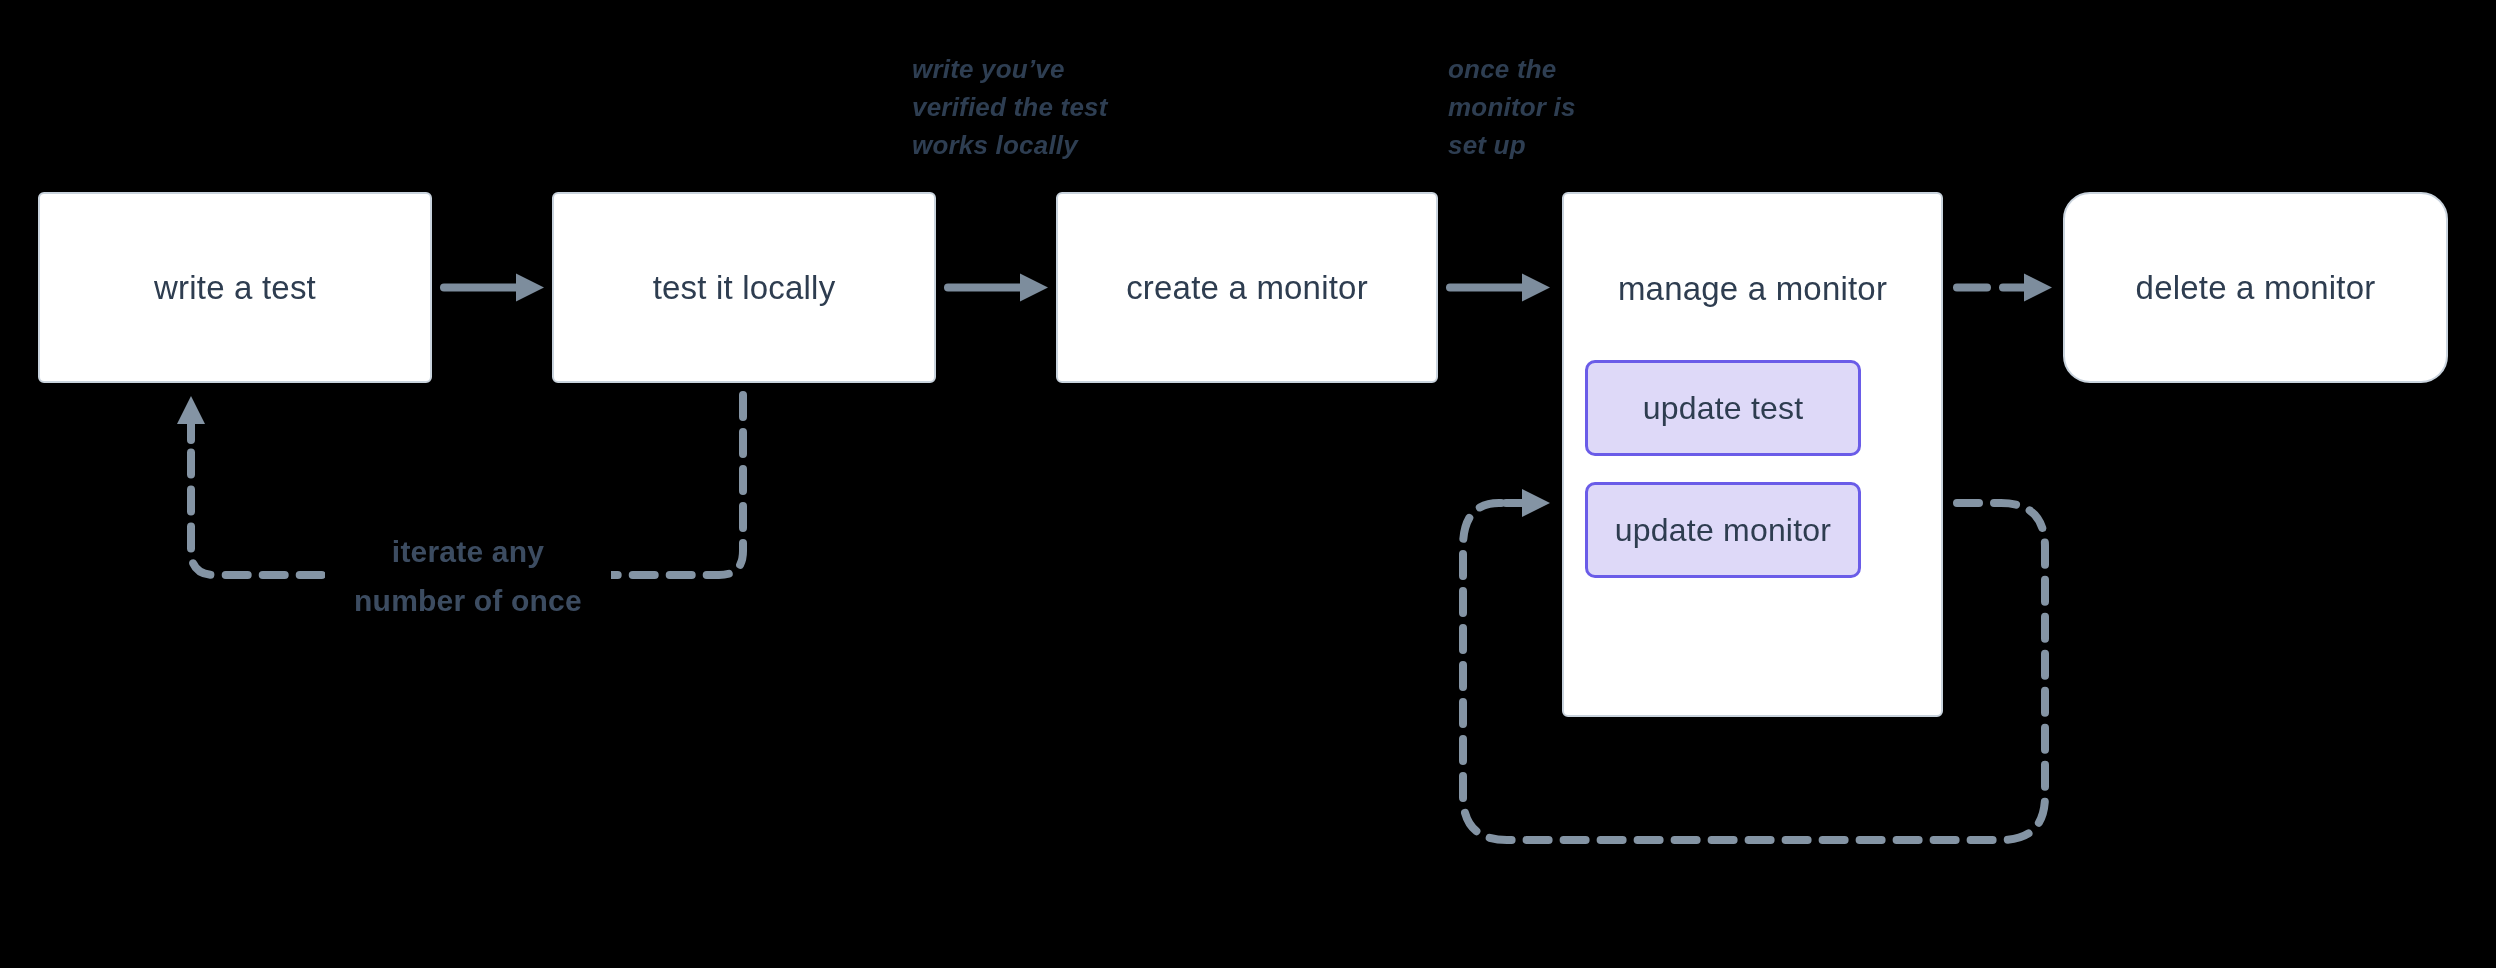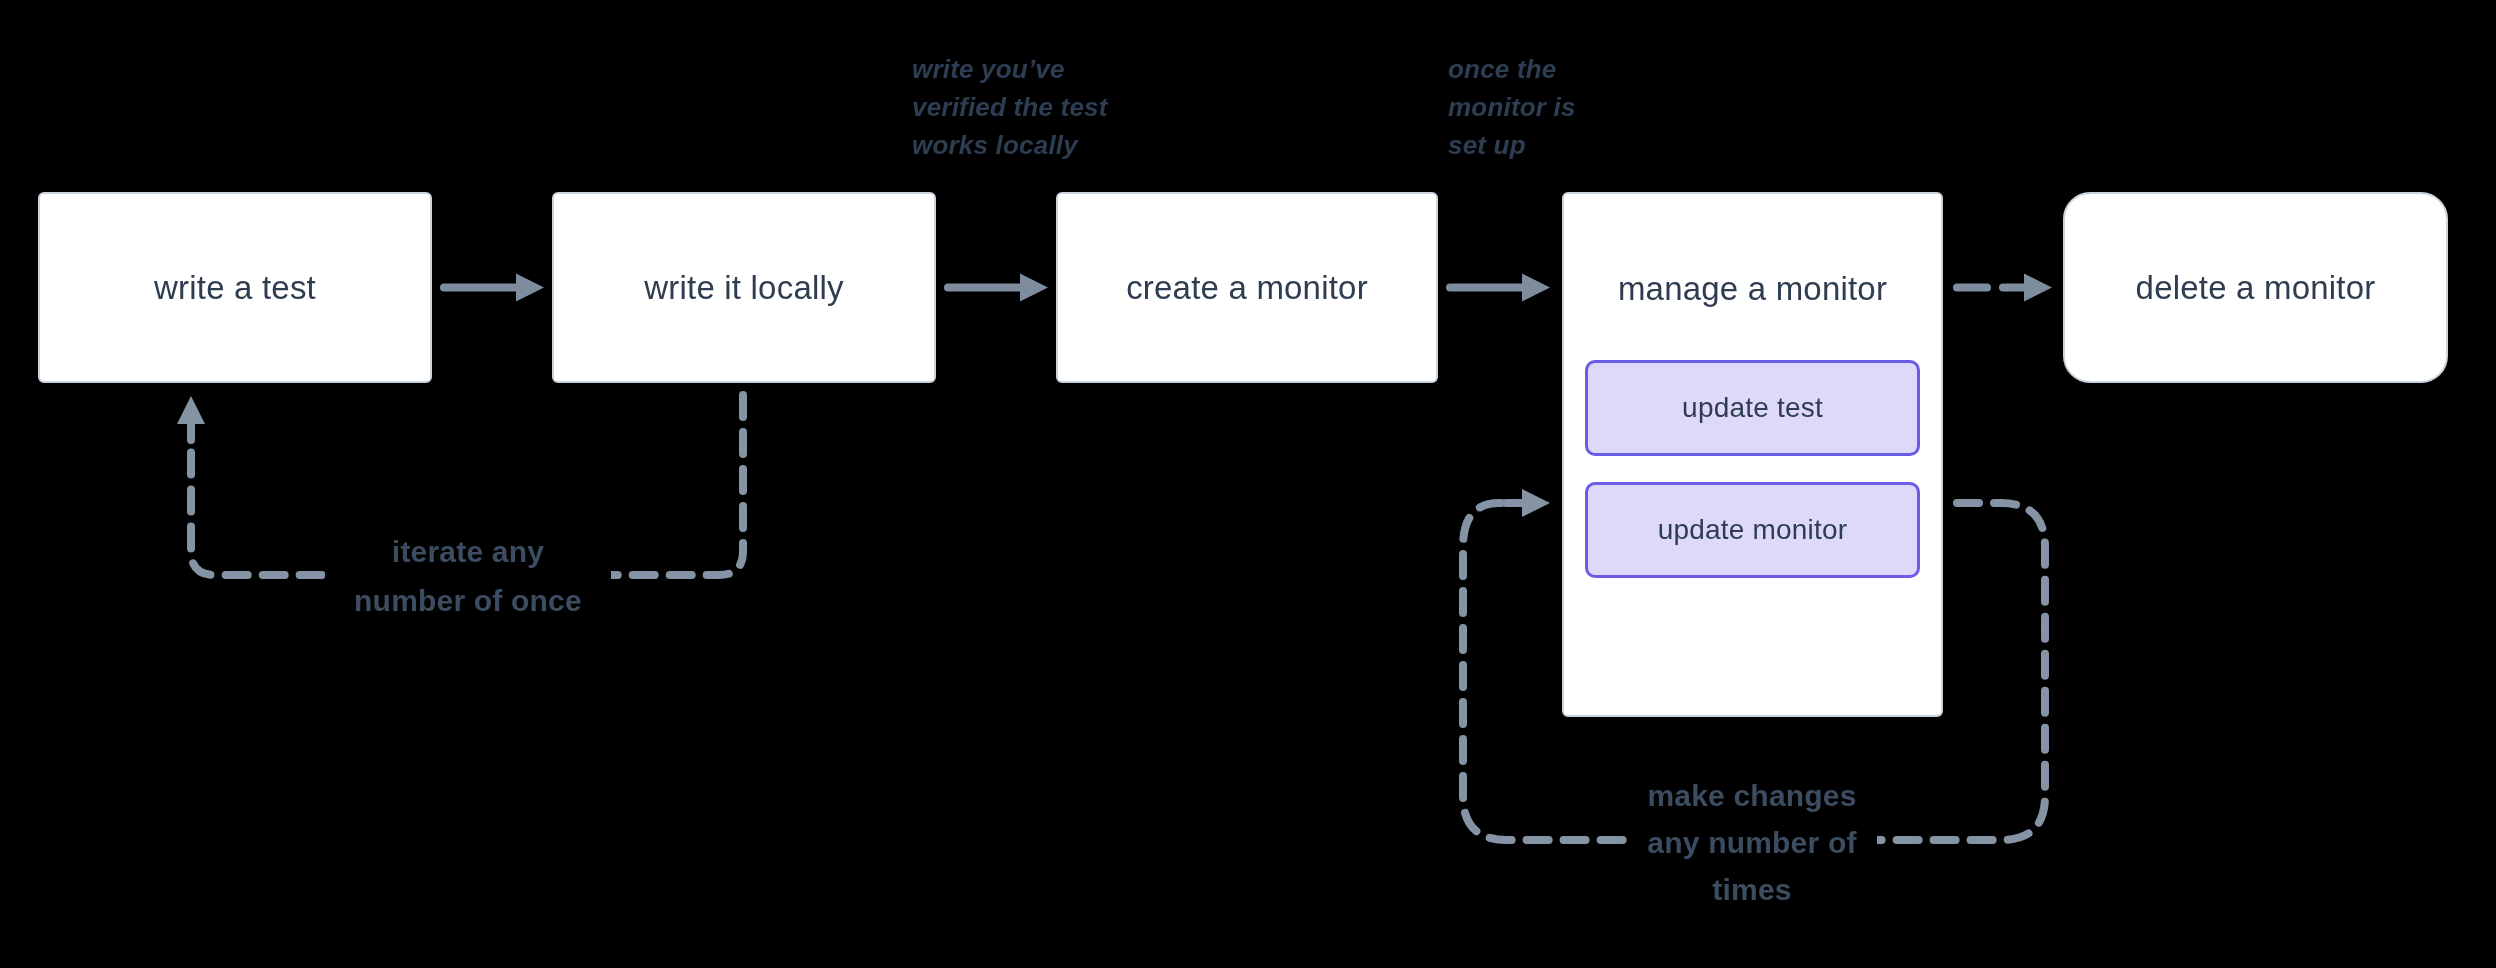--- a/index.html
+++ b/index.html
@@ -21,23 +21,23 @@
   .loop-head{fill:var(--dash);stroke:none;}
 
   .node{
     position:absolute;background:var(--box_bg);border:2px solid var(--box_border);
     border-radius:6px;box-sizing:border-box;display:flex;align-items:center;justify-content:center;
     color:var(--label);font-size:33px;letter-spacing:0.2px;
   }
   .node-tall{flex-direction:column;justify-content:flex-start;}
   .node-title{position:absolute;top:75px;left:0;width:100%;text-align:center;line-height:40px;}
   .subnode{
-    position:absolute;left:21px;width:335px;height:96px;box-sizing:border-box;
+    position:absolute;left:21px;width:276px;height:96px;box-sizing:border-box;
     background:var(--purple_fill);border:3px solid var(--purple_border);border-radius:10px;
-    display:flex;align-items:center;justify-content:center;color:var(--label);font-size:28px;
+    display:flex;align-items:center;justify-content:center;color:var(--label);font-size:32px;
   }
   .loop-label{
     position:absolute;background:var(--bg);color:var(--loop_label);
     font-size:30px;font-weight:700;text-align:center;letter-spacing:0.2px;
   }
   .loop-label span{display:block;}
   .annotation{
     position:absolute;color:var(--annotation);font-size:26px;font-style:italic;font-weight:600;
     line-height:38px;letter-spacing:0.2px;
   }
@@ -81,21 +81,21 @@
       <line class="loop-stub" x1="1506" y1="503" x2="1522" y2="503"></line>
       <polygon class="loop-head" points="1522,489 1522,517 1550,503"></polygon>
     </g>
   </svg>
 
   <div class="node" style="left:38px;top:192px;width:394px;height:191px;">
     <span>write a test</span>
   </div>
 
   <div class="node" style="left:552px;top:192px;width:384px;height:191px;">
-    <span>write it locally</span>
+    <span>test it locally</span>
   </div>
 
   <div class="node" style="left:1056px;top:192px;width:382px;height:191px;justify-content:center;">
     <span>create a monitor</span>
   </div>
 
   <div class="node node-tall" style="left:1562px;top:192px;width:381px;height:525px;">
     <div class="node-title">manage a monitor</div>
     <div class="subnode" style="top:166px;">
       <span>update test</span>
@@ -119,19 +119,14 @@
     <span>once the</span>
     <span>monitor is</span>
     <span>set up</span>
   </div>
 
   <div class="loop-label" style="left:325px;top:527px;width:286px;line-height:49px;">
     <span>iterate any</span>
     <span>number of once</span>
   </div>
 
-  <div class="loop-label" style="left:1627px;top:772px;width:250px;line-height:47px;">
-    <span>make changes</span>
-    <span>any number of</span>
-    <span>times</span>
-  </div>
 
 </div>
 
 </body></html>

